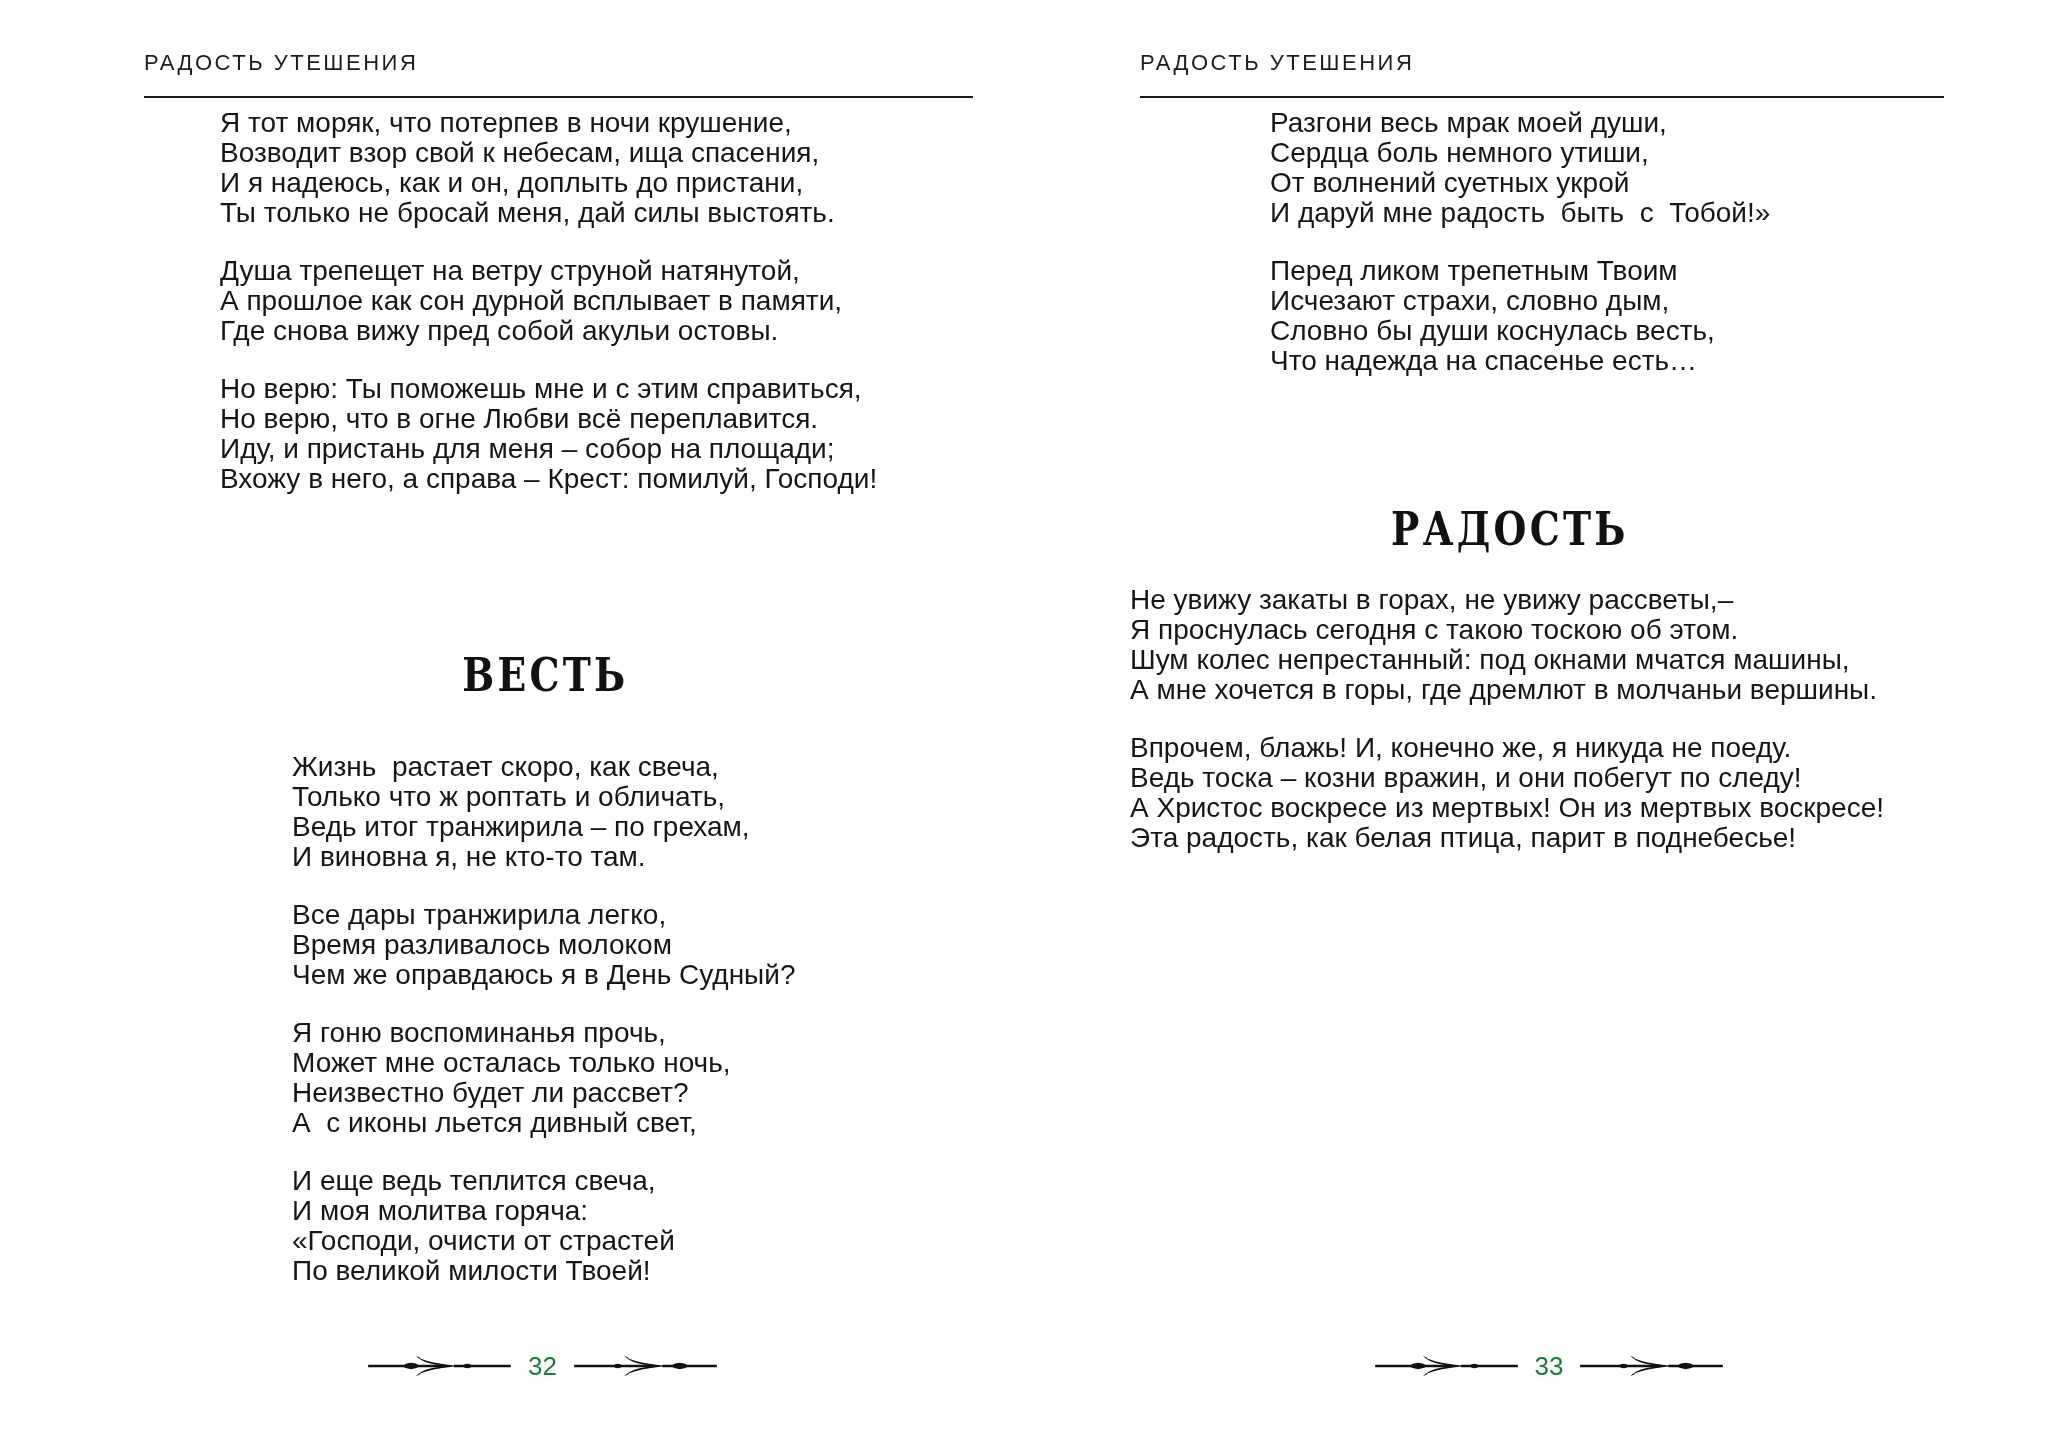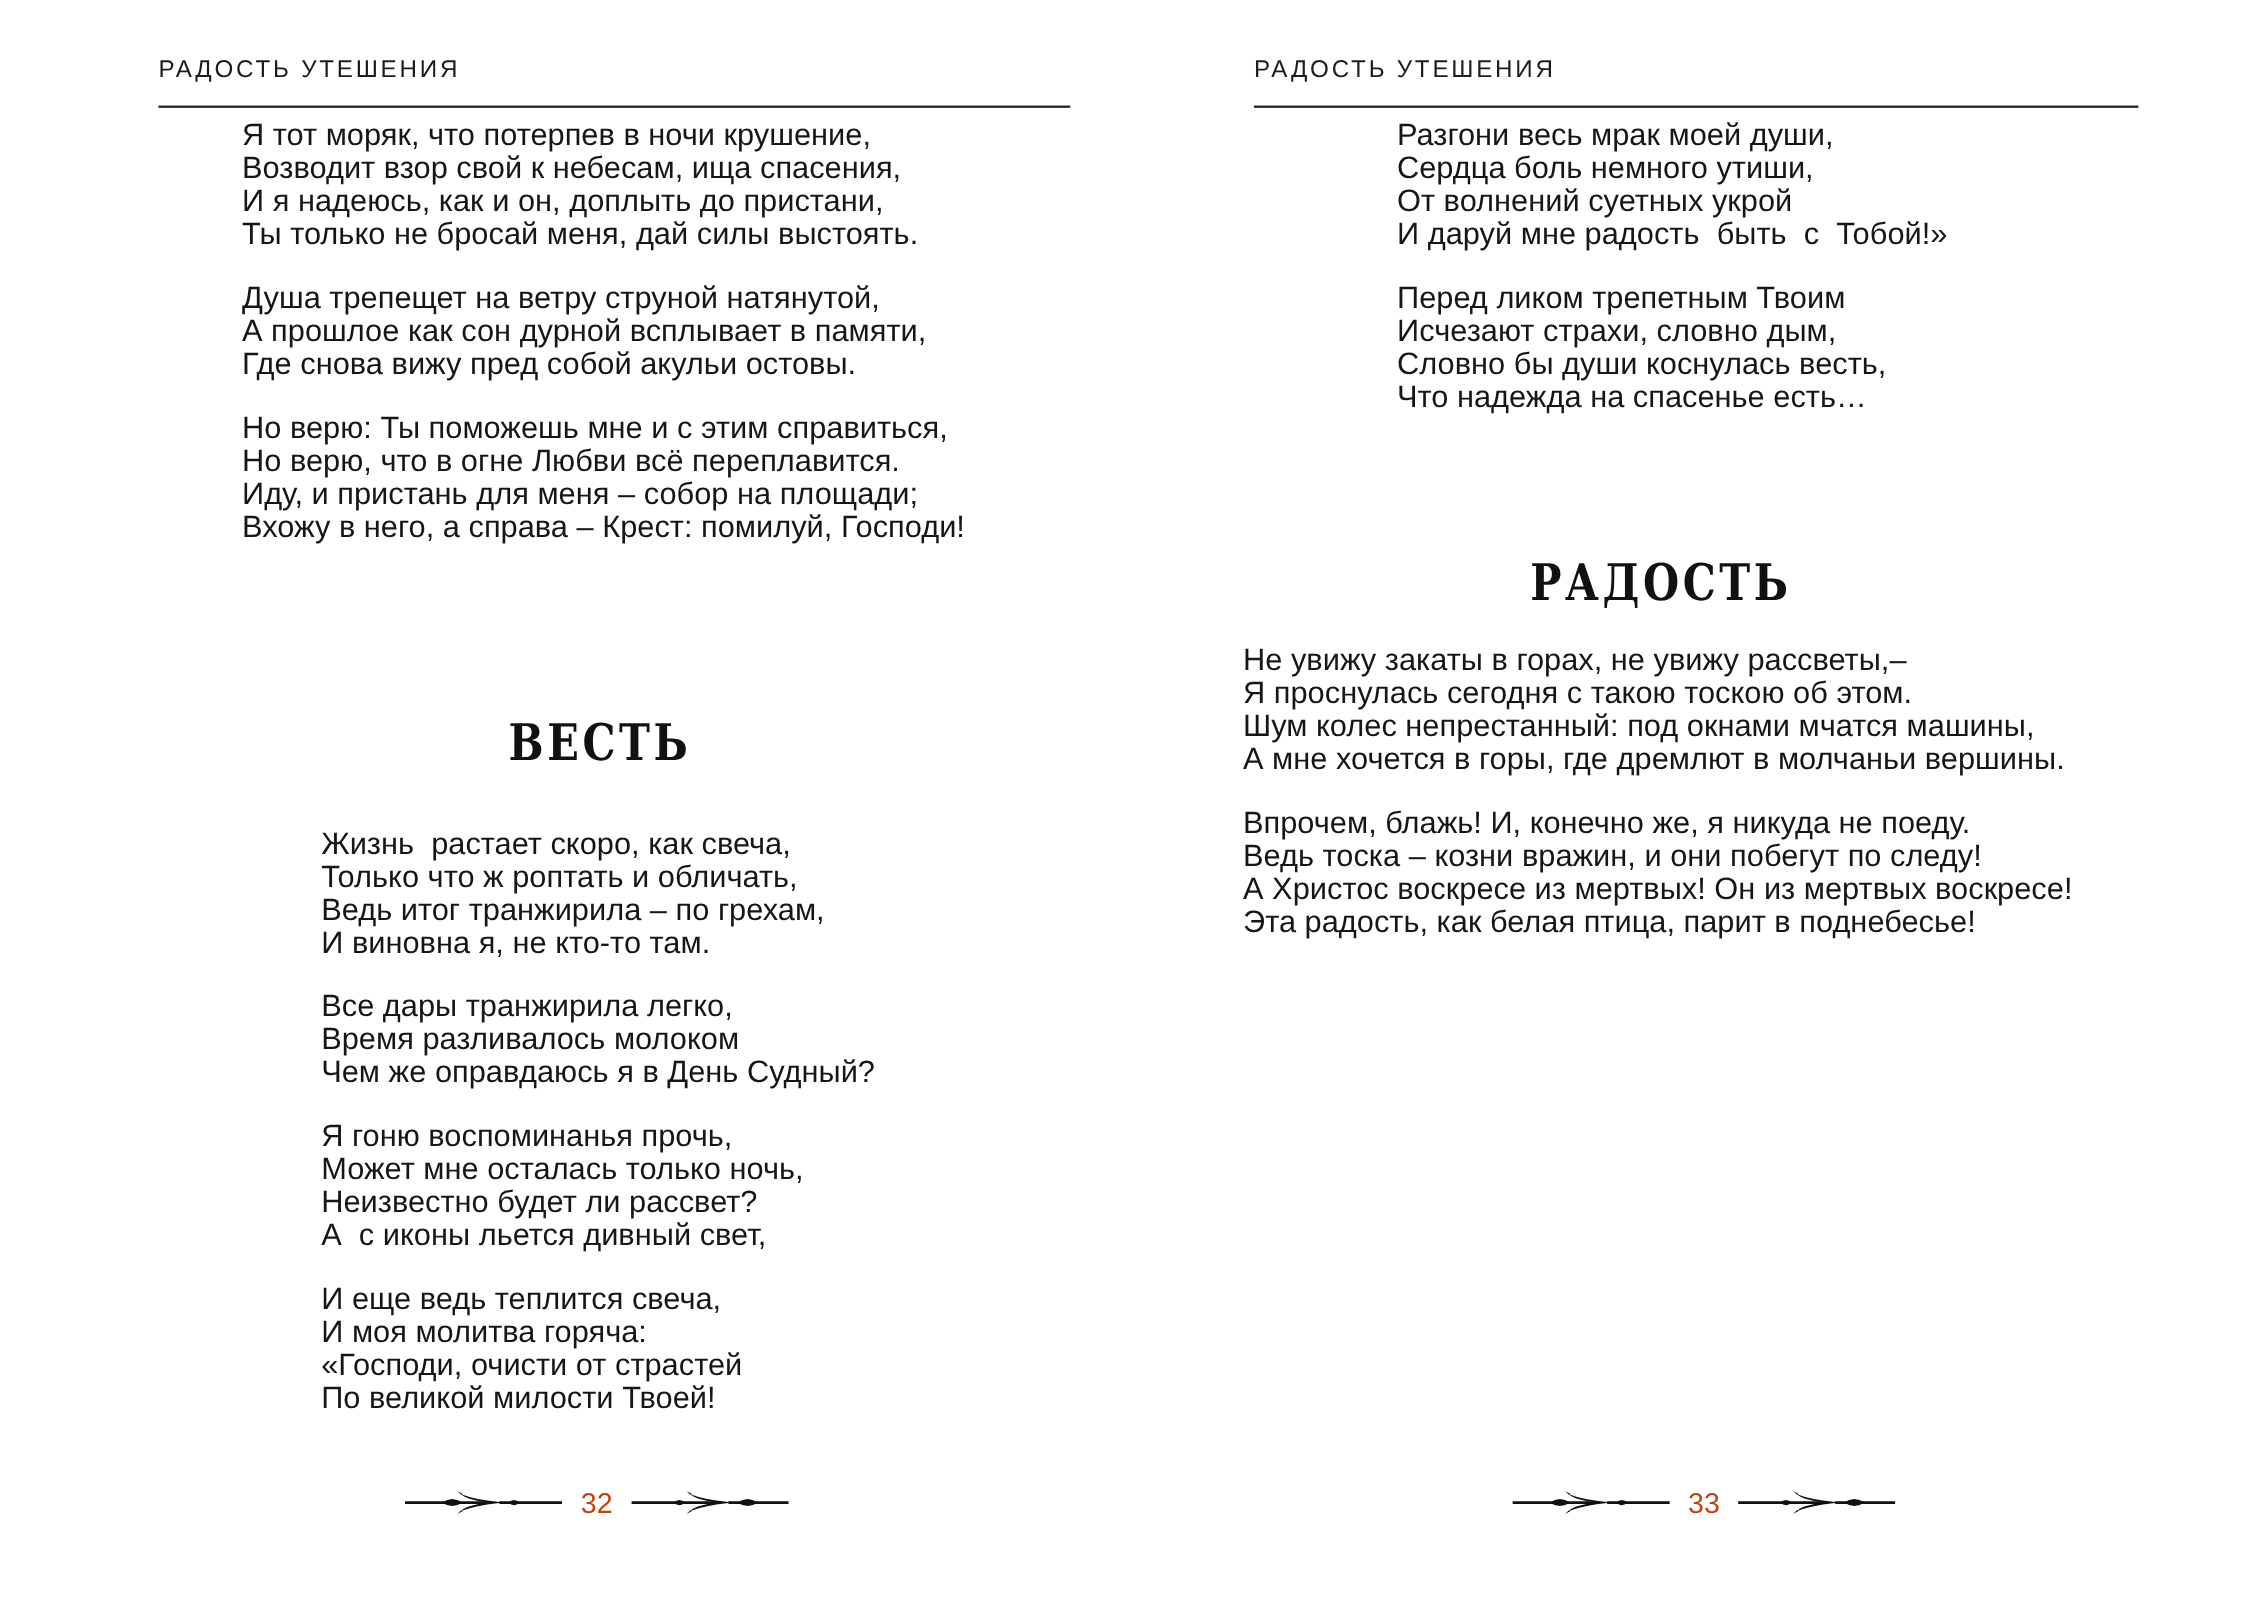--- a/index.html
+++ b/index.html
@@ -47,21 +47,21 @@
   .poem-title .title-inner{display:inline-block;transform:scaleX(0.82);transform-origin:center;}
   .left  .poem-title{top:648px;left:0;width:1090px;}
   .right .poem-title{top:502px;left:0;width:962px;}
 
   .page-footer{
     position:absolute;top:1348px;left:0;
     display:flex;justify-content:center;align-items:center;gap:16px;
   }
   .left  .page-footer{width:1085px;}
   .right .page-footer{width:1040px;}
-  .page-number{font-size:26px;color:#c2410c;}
+  .page-number{font-size:26px;color:#15803d;}
   .ornament{display:block;}
 </style>
 </head>
 <body>
 
 <div class="spread">
 
   <section class="page left">
     <div class="running-head">РАДОСТЬ УТЕШЕНИЯ</div>
     <div class="head-rule"></div>

